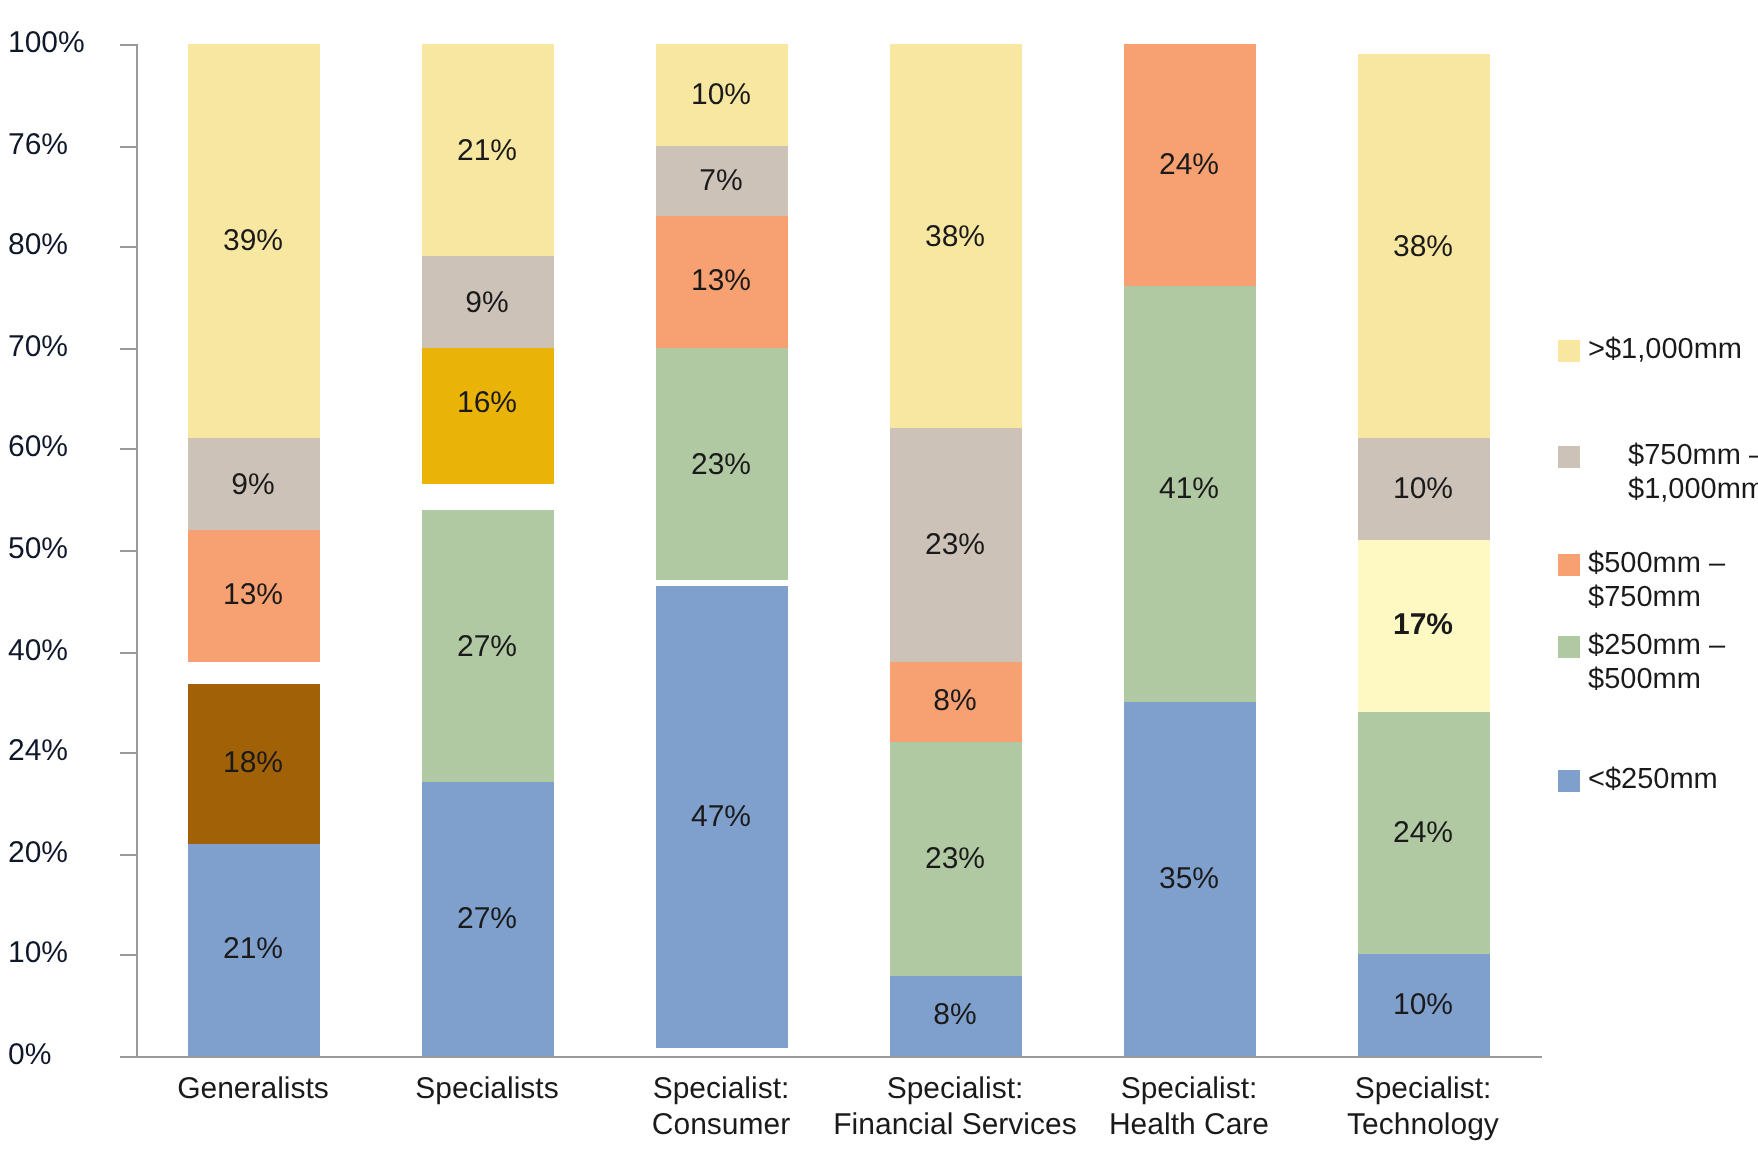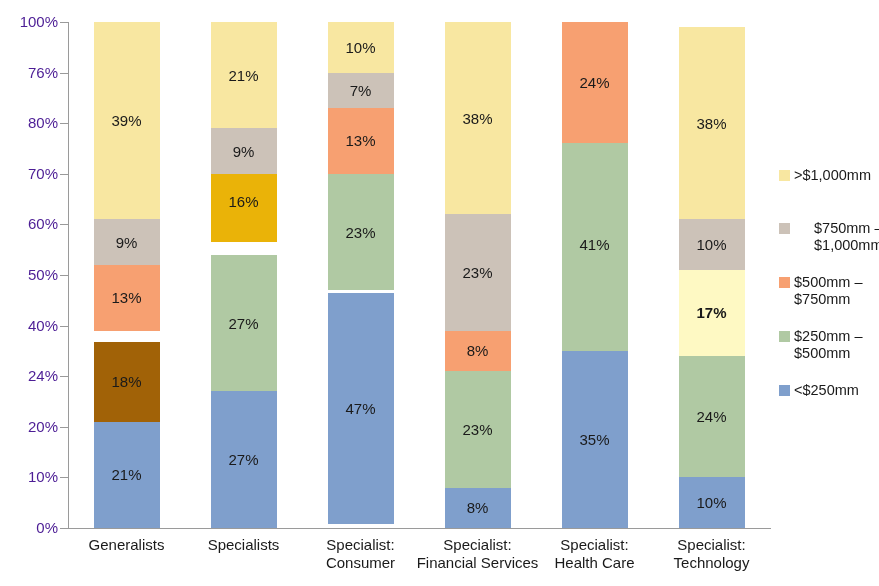--- a/index.html
+++ b/index.html
@@ -27,24 +27,23 @@
     position:absolute;left:68px;top:528px;
     width:703px;height:1px;background:#9a9a9a;
   }
   .ytick{
     position:absolute;left:60px;width:8px;height:1px;background:#9a9a9a;
   }
   .ylabel{
     position:absolute;
     right:0;
     width:54px;
-    text-align:right;
     font-size:15px;
     line-height:15px;
-    color:#4c1d95;
+    color:#0f172a;
     white-space:nowrap;
   }
   .ylabels-wrap{position:absolute;left:0;top:0;width:58px;height:586px;}
 
   
   .bar-group{
     position:absolute;
     bottom:0;
     width:66px;
     height:506px;
@@ -249,21 +248,21 @@
       <div class="legend-item" style="top: 60px; gap: 20px;">
         <span class="legend-swatch" style="background: rgb(204, 194, 184);"></span>
         <span class="legend-text">$750mm –
 $1,000mm</span>
       </div>
       <div class="legend-item" style="top: 114px;">
         <span class="legend-swatch" style="background: rgb(247, 160, 113);"></span>
         <span class="legend-text">$500mm –
 $750mm</span>
       </div>
-      <div class="legend-item" style="top: 168px; justify-content: flex-end;">
+      <div class="legend-item" style="top: 155px; justify-content: flex-end;">
         <span class="legend-swatch" style="background: rgb(176, 201, 163);"></span>
         <span class="legend-text">$250mm –
 $500mm</span>
       </div>
       <div class="legend-item" style="top: 222px;">
         <span class="legend-swatch" style="background: rgb(127, 159, 204);"></span>
         <span class="legend-text">&lt;$250mm</span>
       </div>
     </div>
 

